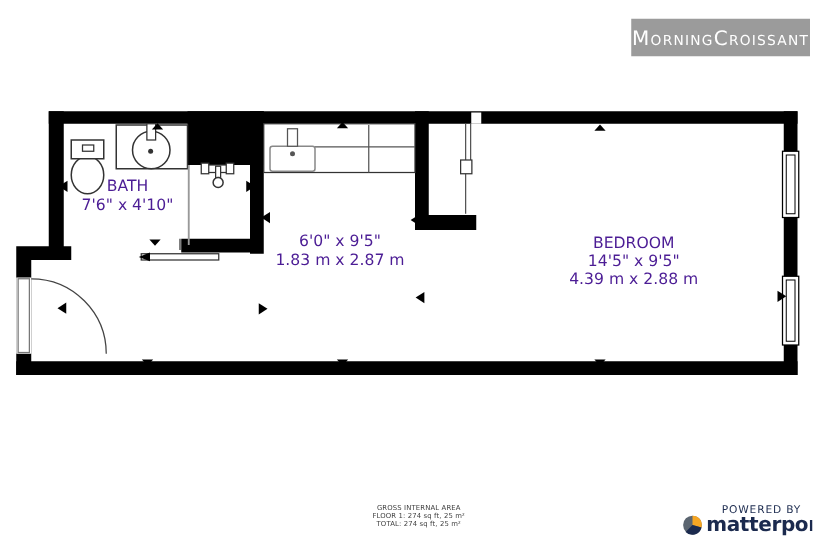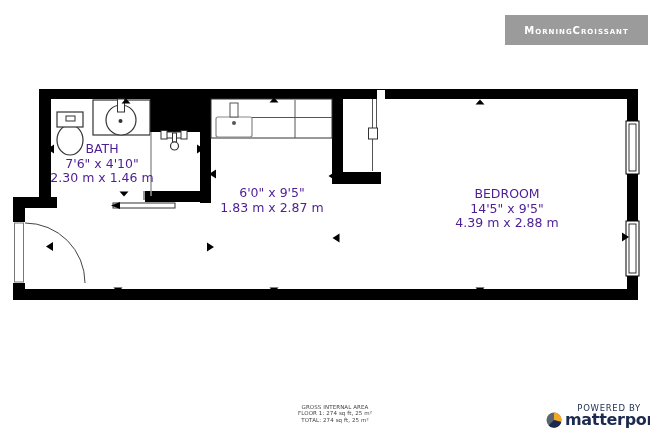--- a/index.html
+++ b/index.html
@@ -10,22 +10,22 @@
   .plan-svg{position:absolute;left:0;top:0;}
   .room-label{
     position:absolute;width:150px;text-align:center;
     font-size:12.5px;line-height:14.5px;color:#4c1d95;white-space:nowrap;
   }
   .brand-box{
     position:absolute;left:505px;top:15px;width:143px;height:30px;
     background:#9b9b9b;display:flex;align-items:center;justify-content:center;
   }
   .brand-text{
-    color:#ffffff;font-variant:small-caps;font-weight:700;
-    font-size:10px;letter-spacing:1px;
+    color:#ffffff;font-variant:small-caps;font-weight:400;
+    font-size:16px;letter-spacing:1px;
   }
   .area-note{
     position:absolute;left:250px;top:404px;width:170px;text-align:center;
     font-size:5.5px;line-height:6.3px;color:#3f3f3f;letter-spacing:0.1px;
   }
   .powered-by{
     position:absolute;right:9px;top:403px;
     font-size:8.5px;font-weight:normal;color:#1b2a4e;letter-spacing:0.7px;
   }
   .mp-row{
@@ -131,21 +131,20 @@
       <polygon points="335.5,171.5 335.5,180.5 328.5,176"></polygon>
       <polygon points="197,144.5 197,153.5 204,149"></polygon>
       <polygon points="207,242.5 207,251.5 214,247"></polygon>
       <polygon points="622,232.5 622,241.5 629,237"></polygon>
     </g>
   </svg>
 
   <div class="room-label" style="left:27px;top:142px;">
     <div>BATH</div>
     <div>7'6" x 4'10"</div>
-    <div>2.30 m x 1.46 m</div>
   </div>
 
   <div class="room-label" style="left:197px;top:186px;">
     <div>6'0" x 9'5"</div>
     <div>1.83 m x 2.87 m</div>
   </div>
 
   <div class="room-label" style="left:432px;top:187px;">
     <div>BEDROOM</div>
     <div>14'5" x 9'5"</div>

